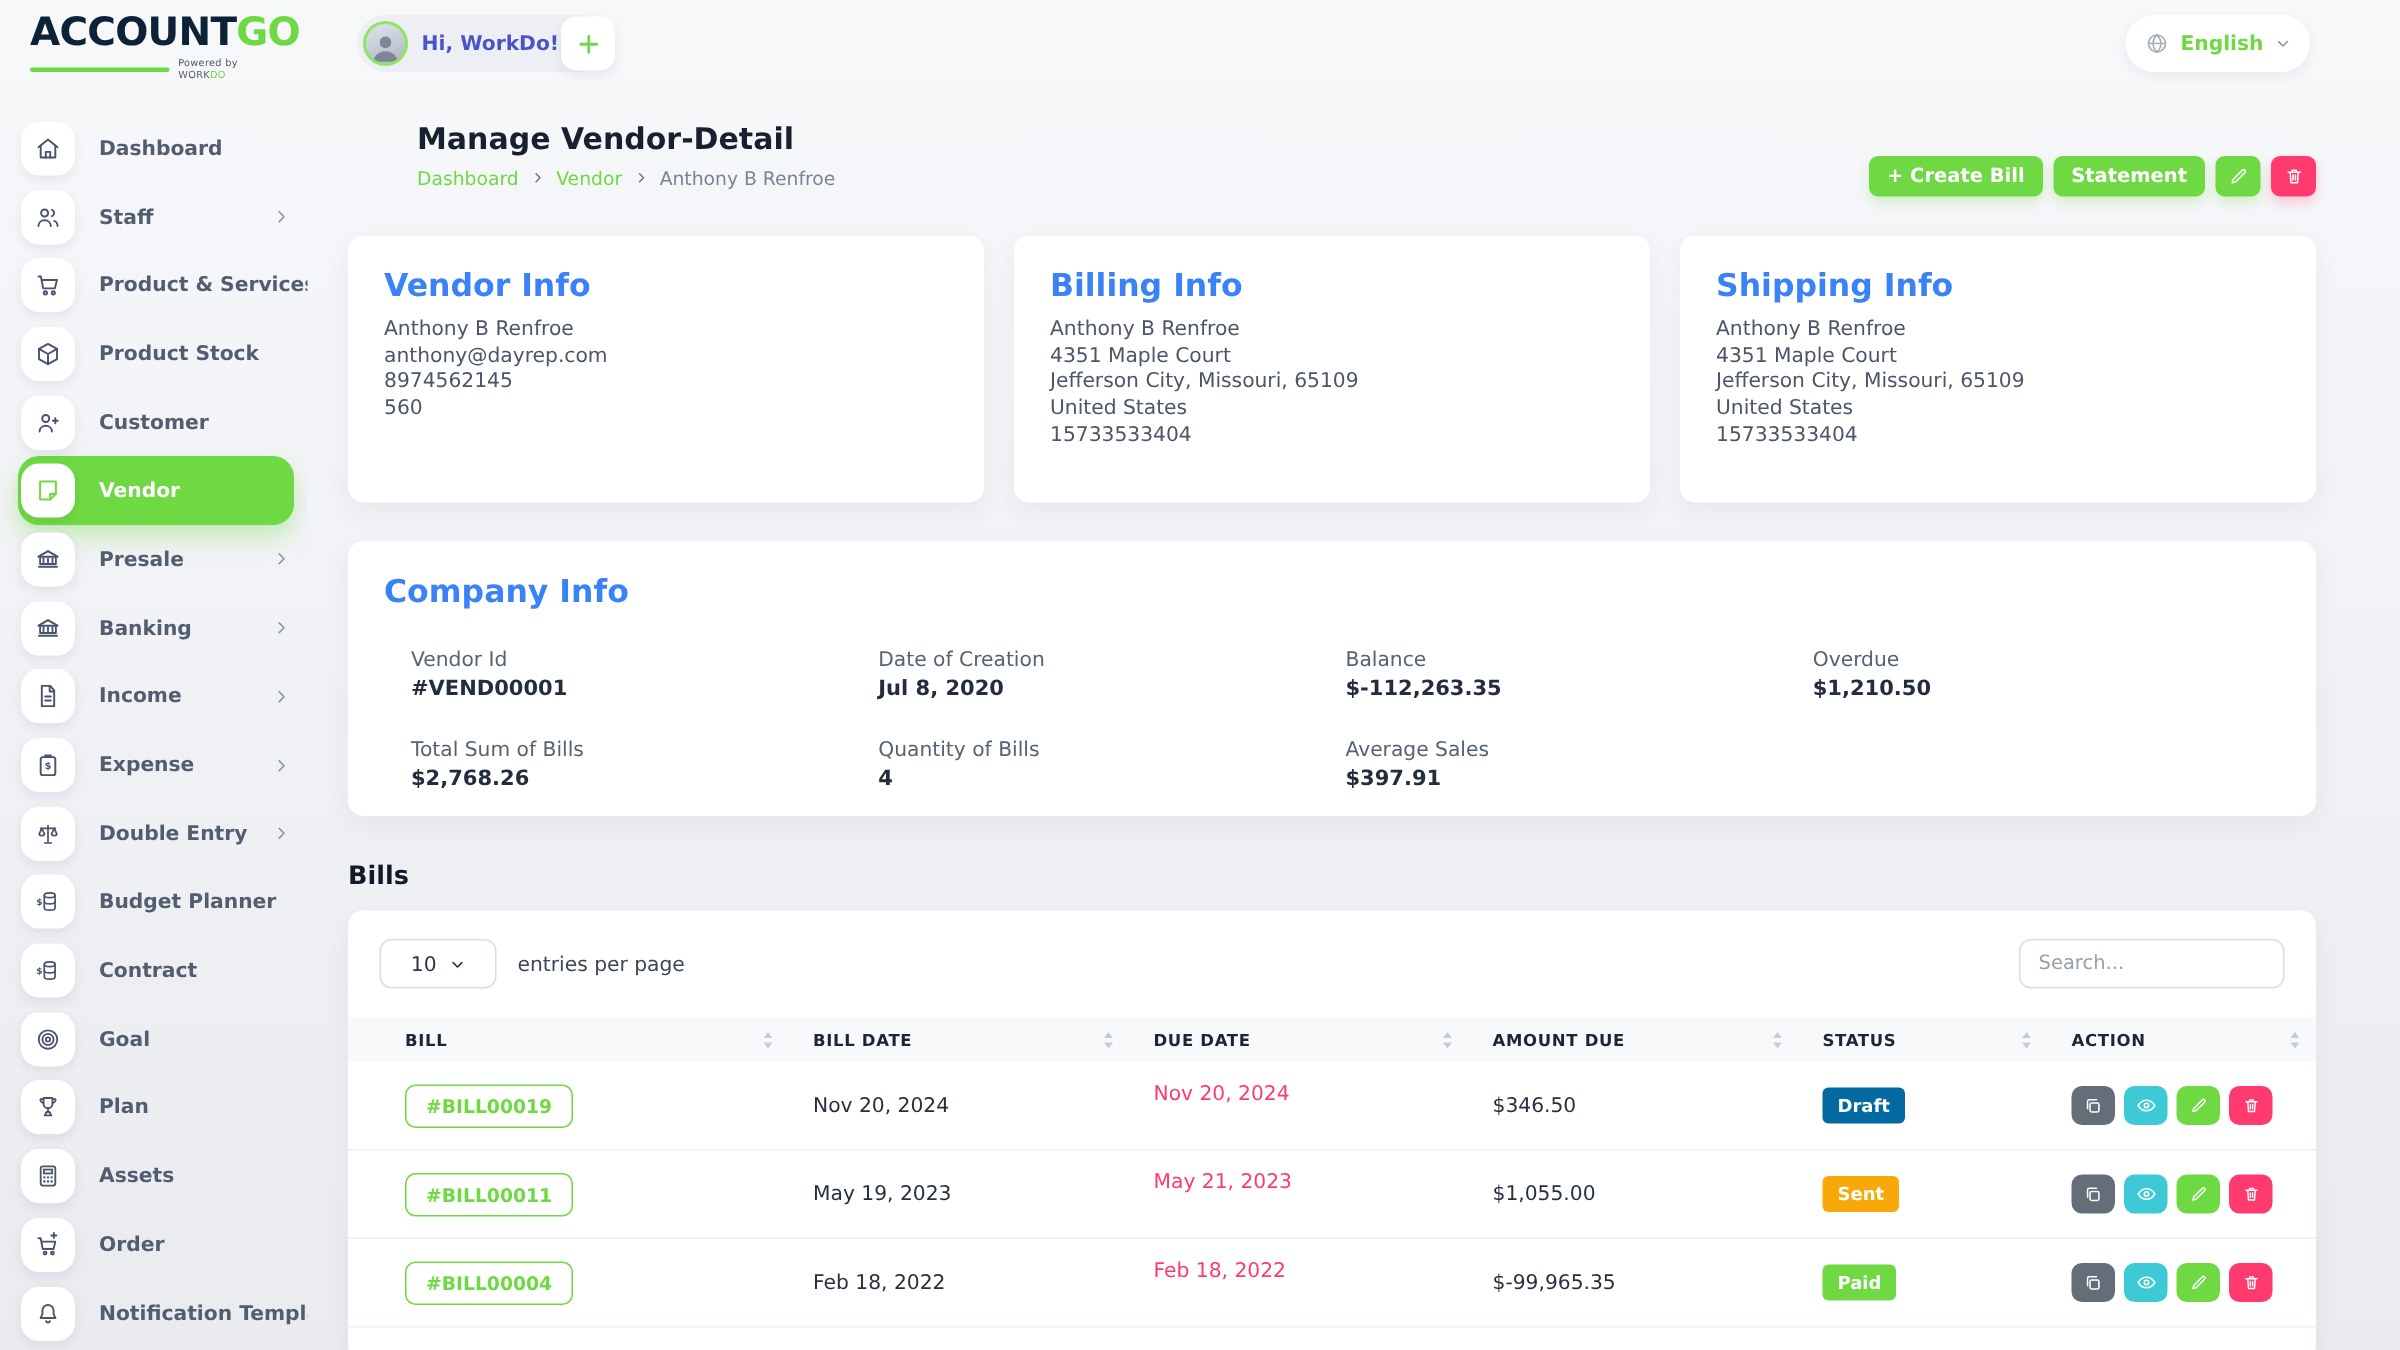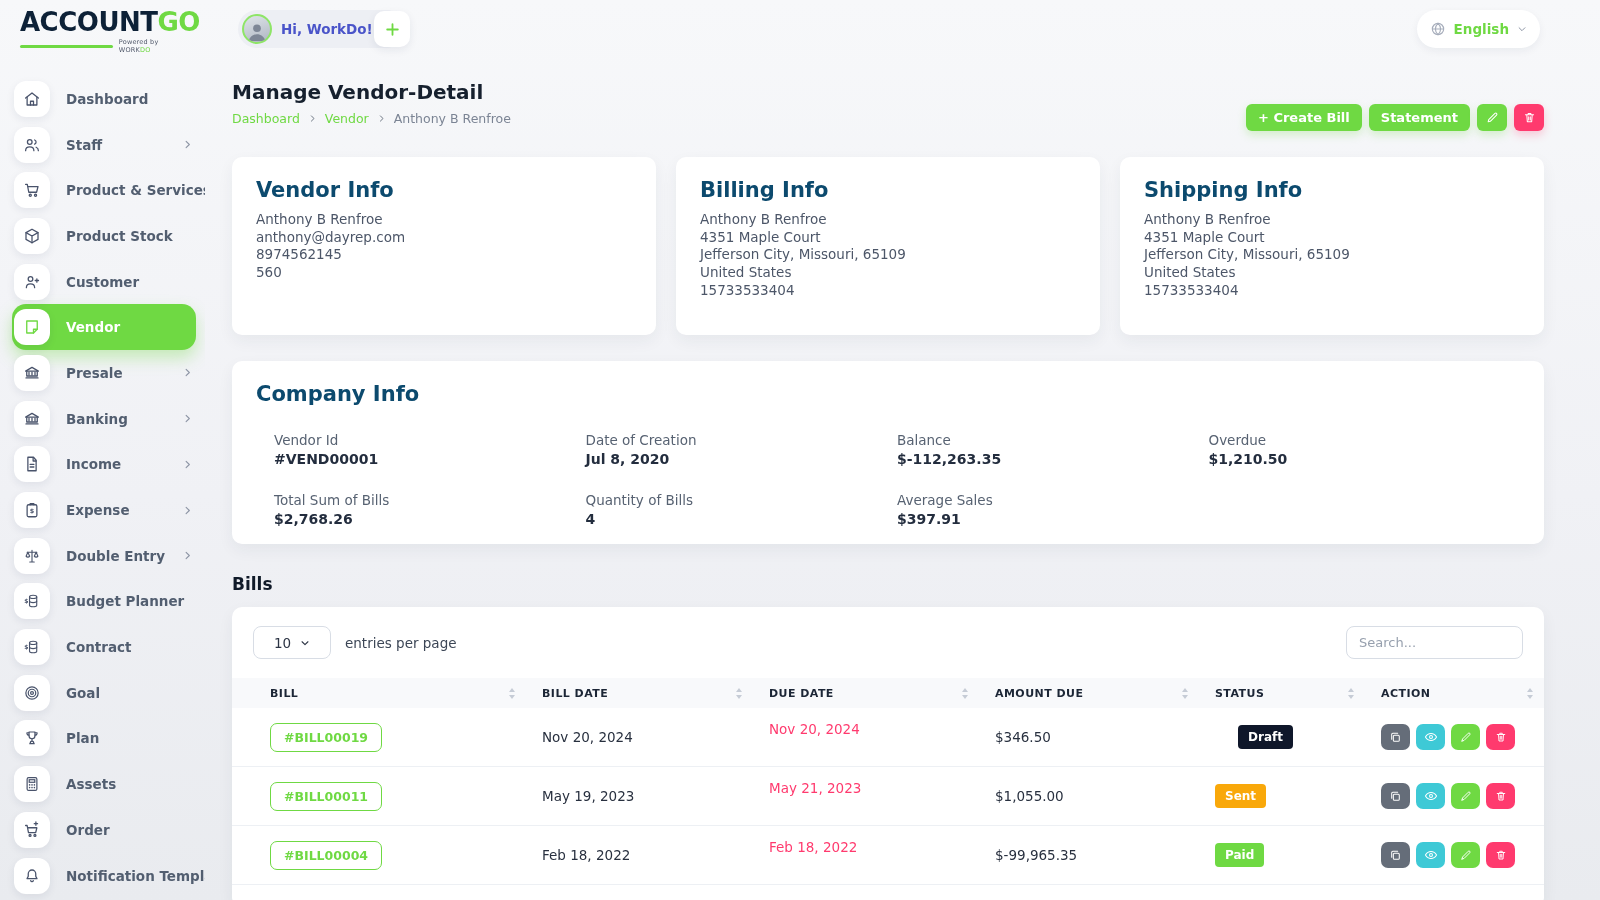--- a/index.html
+++ b/index.html
@@ -32,35 +32,35 @@
   .ibox { width:36px; height:36px; min-width:36px; background:#fff; border-radius:12px; box-shadow:0 3px 8px rgba(24,38,74,.08);
           display:flex; align-items:center; justify-content:center; margin-right:16px; }
   .slabel { font-size:13.5px; font-weight:600; color:#525e70; white-space:nowrap; }
   .chev { margin-left:auto; display:flex; }
   .side-item.active { background:#6fd943; border-radius:14px; margin-left:12px; margin-right:9px; padding-left:2px;
                       box-shadow:0 8px 16px rgba(111,217,67,.35); }
   .side-item.active .slabel { color:#fff; }
 
   
   .main { position:absolute; left:232px; top:60px; width:1312px; }
-  .page-head { display:flex; justify-content:space-between; margin-top:20px; }
+  .page-head { display:flex; justify-content:space-between; margin-top:20px;margin-left:46px; }
   .page-title { font-size:20px; font-weight:700; color:#16202e; }
   .breadcrumb { display:flex; align-items:center; gap:8px; margin-top:7px; font-size:12.5px; }
   .bc-link { color:#6fd943; cursor:pointer; }
   .bc-current { color:#7b8494; }
   .head-actions { display:flex; gap:7px; align-items:flex-start; margin-top:24px; }
   .btn { height:27px; border-radius:6px; background:#6fd943; color:#fff; font-size:13px; font-weight:600;
          display:flex; align-items:center; padding:0 12px; cursor:pointer; box-shadow:0 4px 8px rgba(111,217,67,.25); border:none; }
   .btn.iconbtn { width:30px; padding:0; justify-content:center; }
   .btn.danger { background:#ff3a6e; box-shadow:0 4px 8px rgba(255,58,110,.25); }
 
   .card { background:#fff; border-radius:10px; box-shadow:0 6px 16px rgba(32,44,72,.06); }
   .cards-row { display:grid; grid-template-columns:1fr 1fr 1fr; gap:20px; margin-top:26px; }
   .info-card { height:178px; padding:21px 24px; }
-  .card-title { font-size:21px; font-weight:700; color:#0c4a6e; }
+  .card-title { font-size:21px; font-weight:700; color:#3b82f6; }
   .info-lines { margin-top:9px; font-size:13.5px; color:#4c5668; line-height:1.31; }
 
   .company-card { margin-top:26px; height:183px; padding:21px 24px; }
   .fields { display:grid; grid-template-columns:repeat(4,1fr); row-gap:25px; margin-top:26px; padding-left:18px; }
   .f-label { font-size:13.5px; color:#576272; display:block; }
   .f-value { font-size:14px; font-weight:700; color:#232d3e; display:block; margin-top:3px; }
 
   .section-title { margin-top:30px; font-size:17px; font-weight:700; color:#101a29; }
 
   .table-card { margin-top:13px; height:300px; padding-top:19px; overflow:hidden; }
@@ -552,21 +552,21 @@
               </svg>
             </span>
           </div>
       </div>
 
       <div class="trow">
         <div><span class="pill">#BILL00019</span></div>
         <div>Nov 20, 2024</div>
         <div class="due">Nov 20, 2024</div>
         <div>$346.50</div>
-        <div><span class="badge" style="background: #0f172a; margin-left: 23px;">Draft</span></div>
+        <div><span class="badge" style="background: #0369a1;">Draft</span></div>
         <div class="acts">
           <span class="abtn gray">
               <svg width="13" height="13" viewBox="0 0 24 24" fill="none" stroke="#fff" stroke-width="1.9" stroke-linecap="round" stroke-linejoin="round">
                 <rect x="8" y="8" width="11" height="11" rx="2"></rect>
                 <path d="M5 15V6a2 2 0 0 1 2-2h9"></path>
               </svg>
             </span>
           <span class="abtn cyan">
               <svg width="14" height="14" viewBox="0 0 24 24" fill="none" stroke="#fff" stroke-width="1.8">
                 <path d="M2.5 12s3.5-6 9.5-6 9.5 6 9.5 6-3.5 6-9.5 6-9.5-6-9.5-6z"></path>

